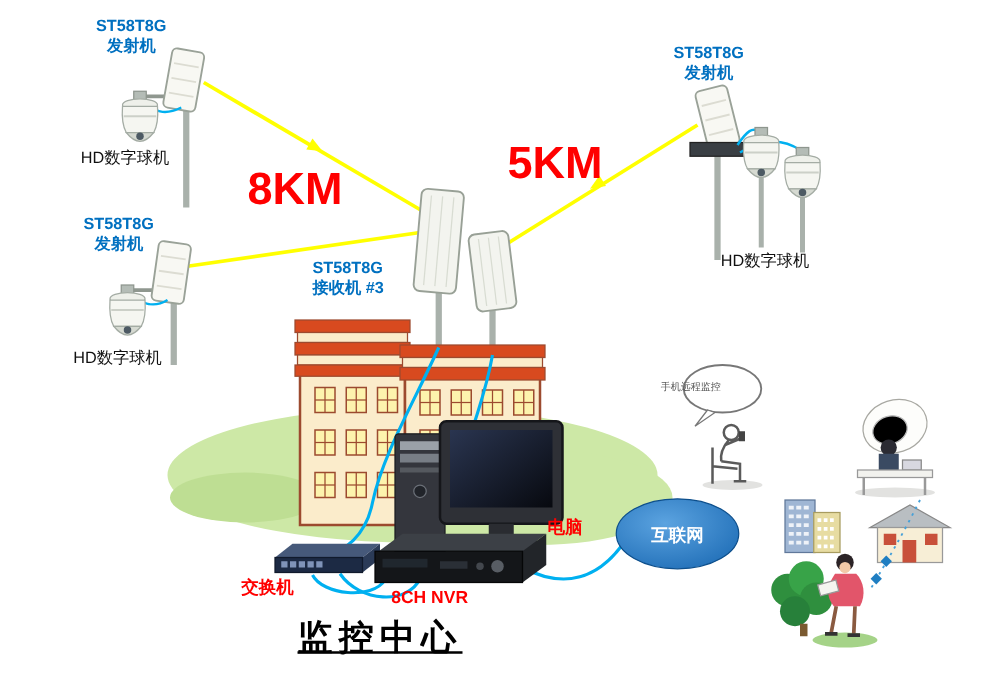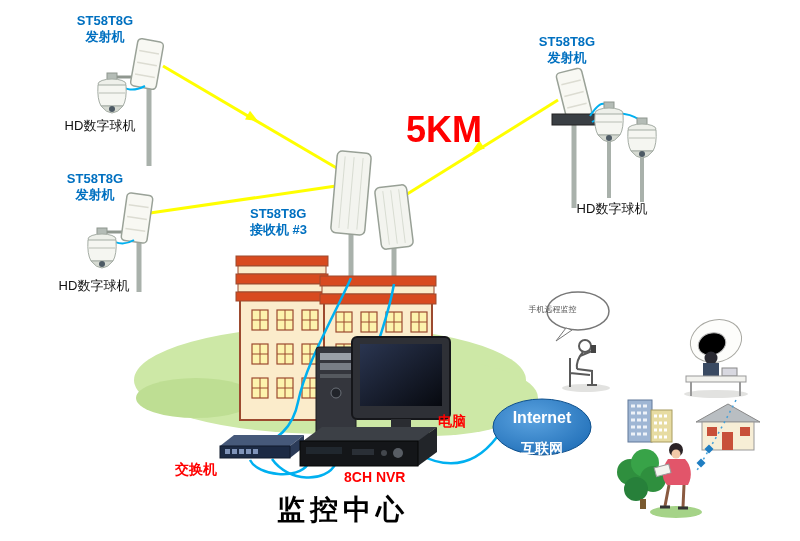--- a/index.html
+++ b/index.html
@@ -8,21 +8,21 @@
     position:relative; width:800px; height:541px; background:#fff; overflow:hidden;
     font-family:"Liberation Sans","DejaVu Sans",sans-serif;
     padding-left:12px;
   }
   .canvas svg { position:absolute; left:0; top:0; }
   .lbl { position:absolute; line-height:1.25; }
   .lbl-blue { color:#0070c0; font-weight:bold; font-size:13px; text-align:center; }
   .lbl-black { color:#111; font-weight:400; font-size:13px; text-align:center; }
   .lbl-red-big { color:#ff0000; font-weight:bold; font-size:36px; }
   .lbl-red { color:#ff0000; font-weight:bold; font-size:14px; }
-  .lbl-title { color:#000; font-weight:bold; font-size:28px; letter-spacing:5px; text-align:center; }
+  .lbl-title { color:#000; font-weight:bold; font-size:28px; letter-spacing:5px; text-align:left;text-decoration:underline; }
   .lbl-internet { color:#fff; font-weight:bold; text-align:center; }
   .lbl-internet .l1 { font-size:16px; display:block; }
   .lbl-internet .l2 { font-size:14px; display:block;margin-top:12px; }
   .lbl-bubble { color:#555; font-size:8px; text-align:center; }
   .two-line span { display:block; }
 </style>
 </head>
 <body>
 
 <div class="canvas">
@@ -278,28 +278,28 @@
   <span>ST58T8G</span>
   <span>发射机</span>
 </div>
 <div class="lbl lbl-black" style="left:562px;top:201px;width:100px;">HD数字球机</div>
 
 <div class="lbl lbl-blue two-line" style="left:250px;top:206px;width:100px;text-align:left;">
   <span>ST58T8G</span>
   <span>接收机 #3</span>
 </div>
 
+<div class="lbl lbl-red-big" style="left:198px;top:128px;">8KM</div>
 <div class="lbl lbl-red-big" style="left:406px;top:107px;">5KM</div>
 
 <div class="lbl lbl-red" style="left:438px;top:413px;">电脑</div>
-<div class="lbl lbl-red" style="left:175px;top:461px;">交换机</div>
-<div class="lbl lbl-red" style="left:344px;top:469px;">8CH NVR</div>
+<div class="lbl lbl-red" style="left:193px;top:461px;">交换机</div>
+<div class="lbl lbl-red" style="left:313px;top:469px;">8CH NVR</div>
 
 <div class="lbl lbl-internet" style="left:494px;top:408px;width:96px;">
-  <span class="l1">Internet</span>
   <span class="l2">互联网</span>
 </div>
 
 <div class="lbl lbl-bubble" style="left:524px;top:305px;width:57px;">手机远程监控</div>
 
 <div class="lbl lbl-title" style="left:238px;top:492px;width:210px;">监控中心</div>
 
 </div>
 
 </body></html>

